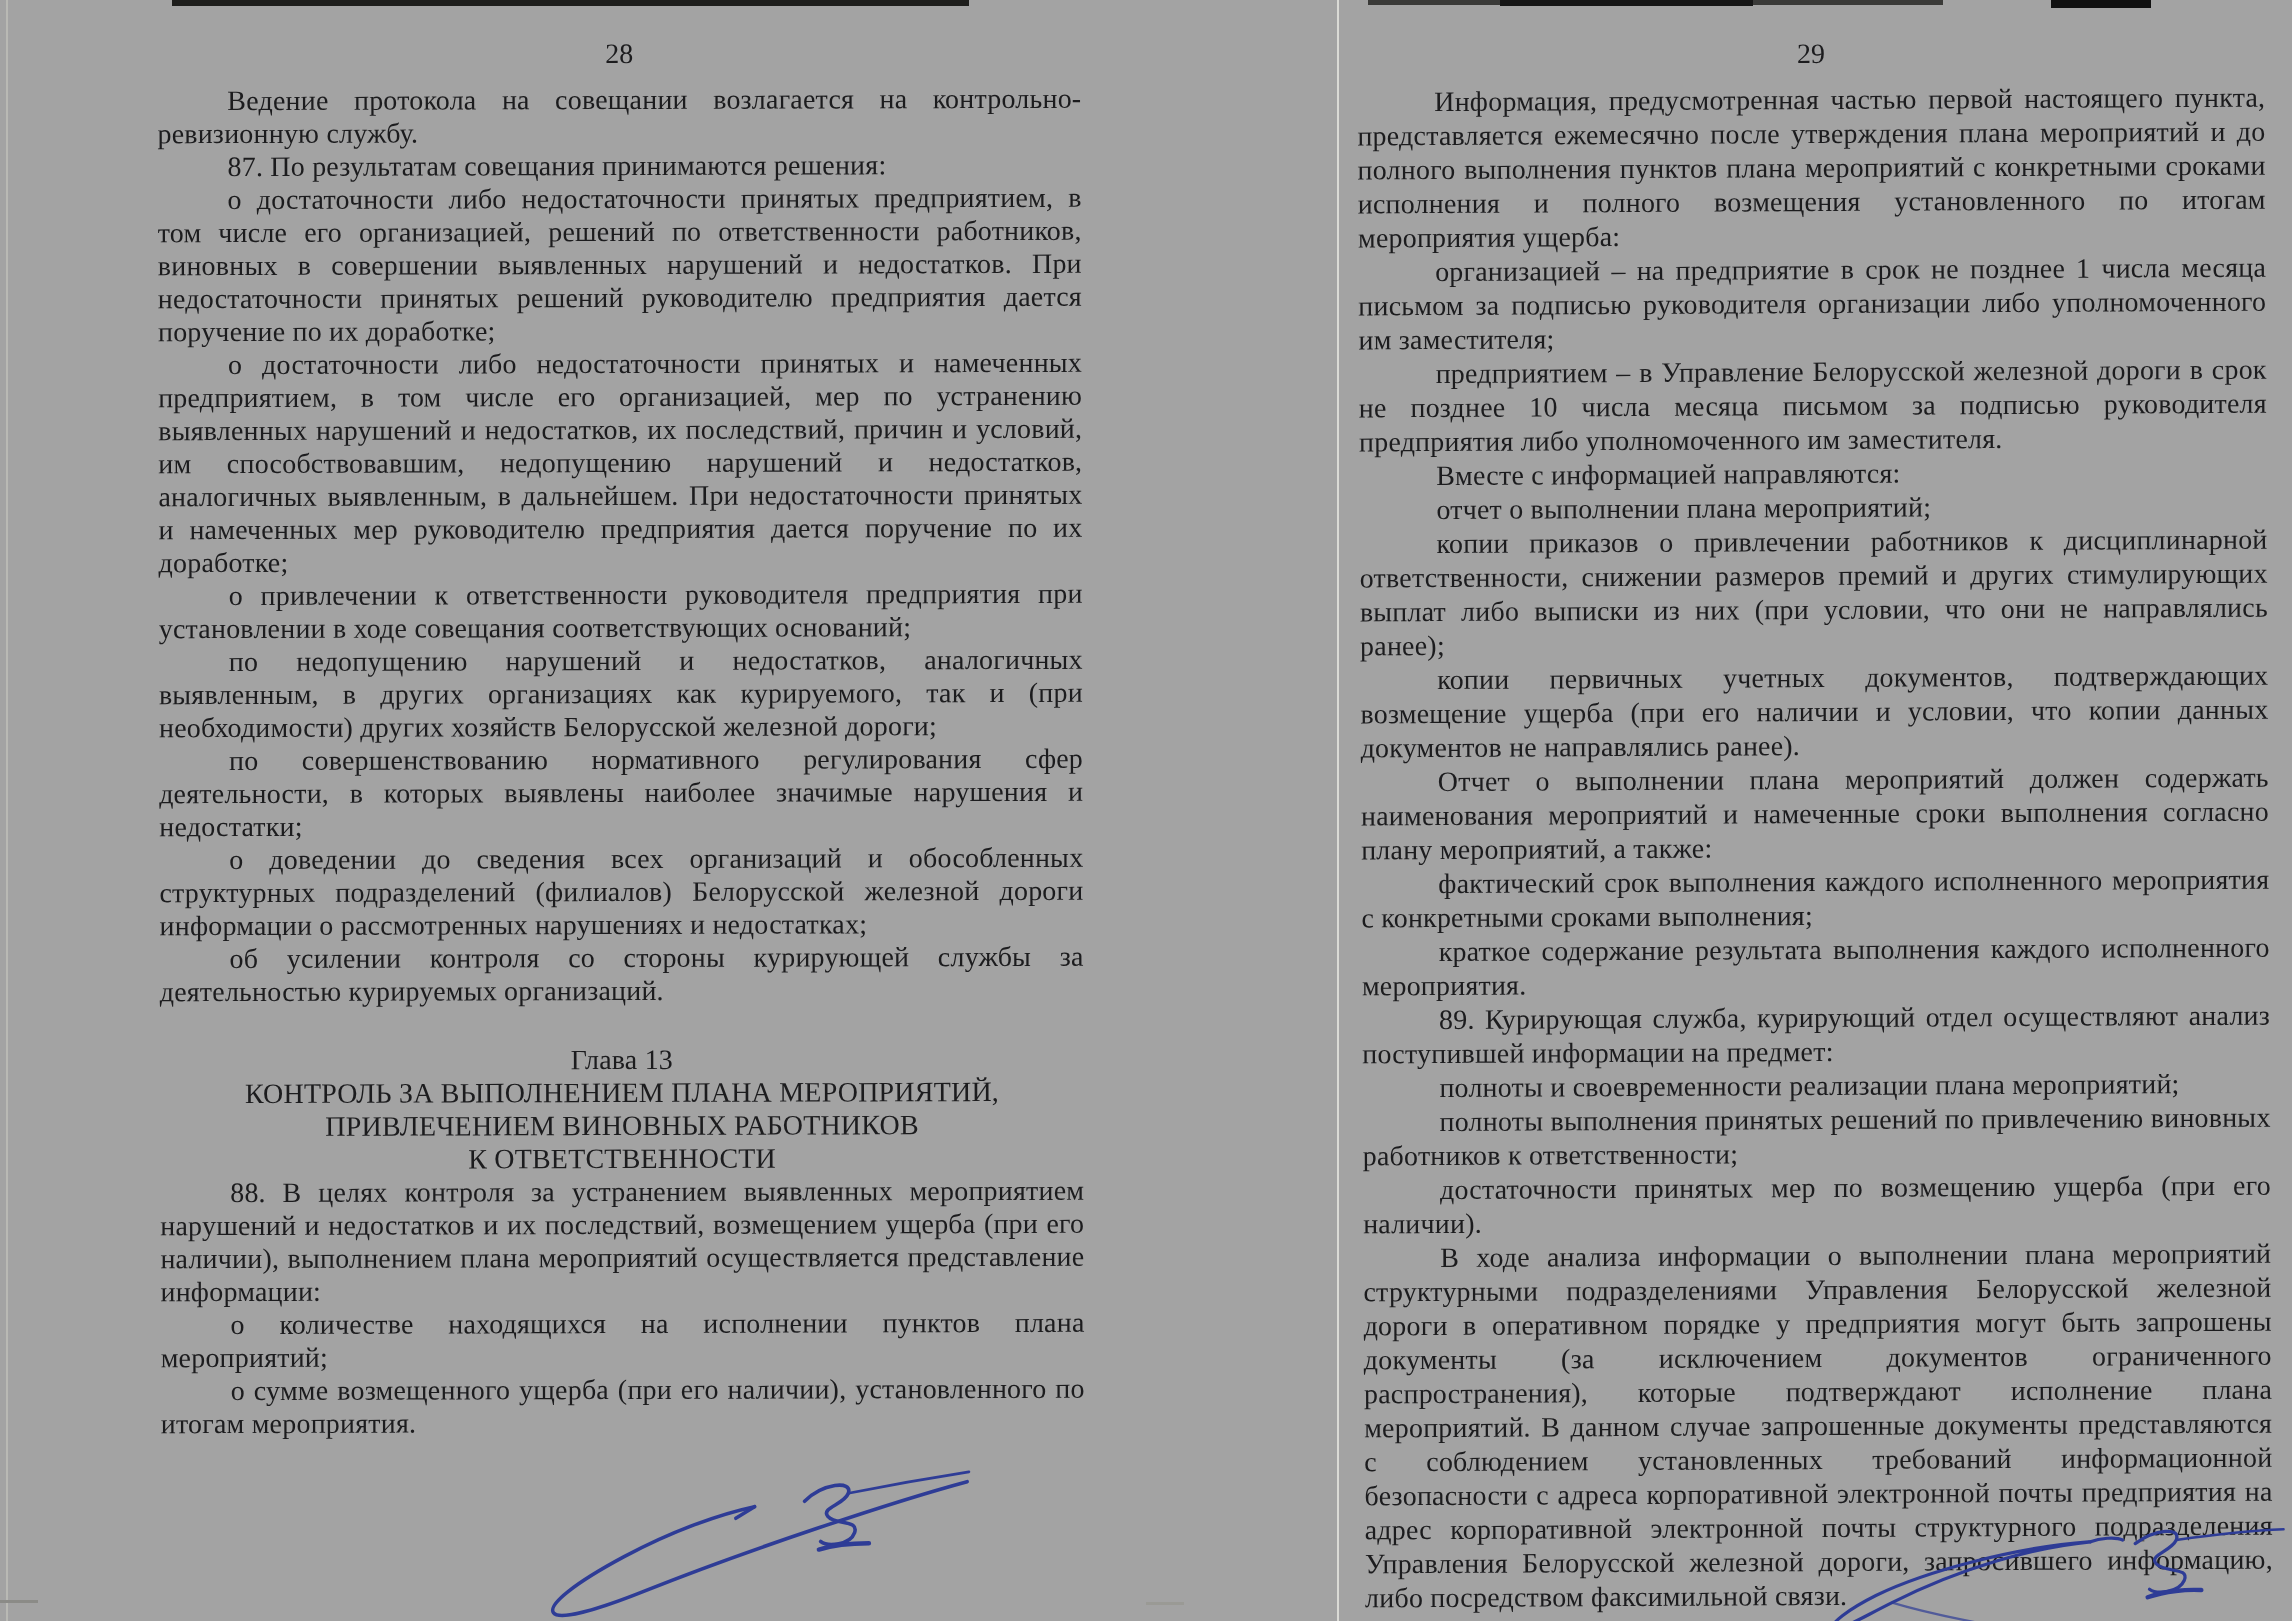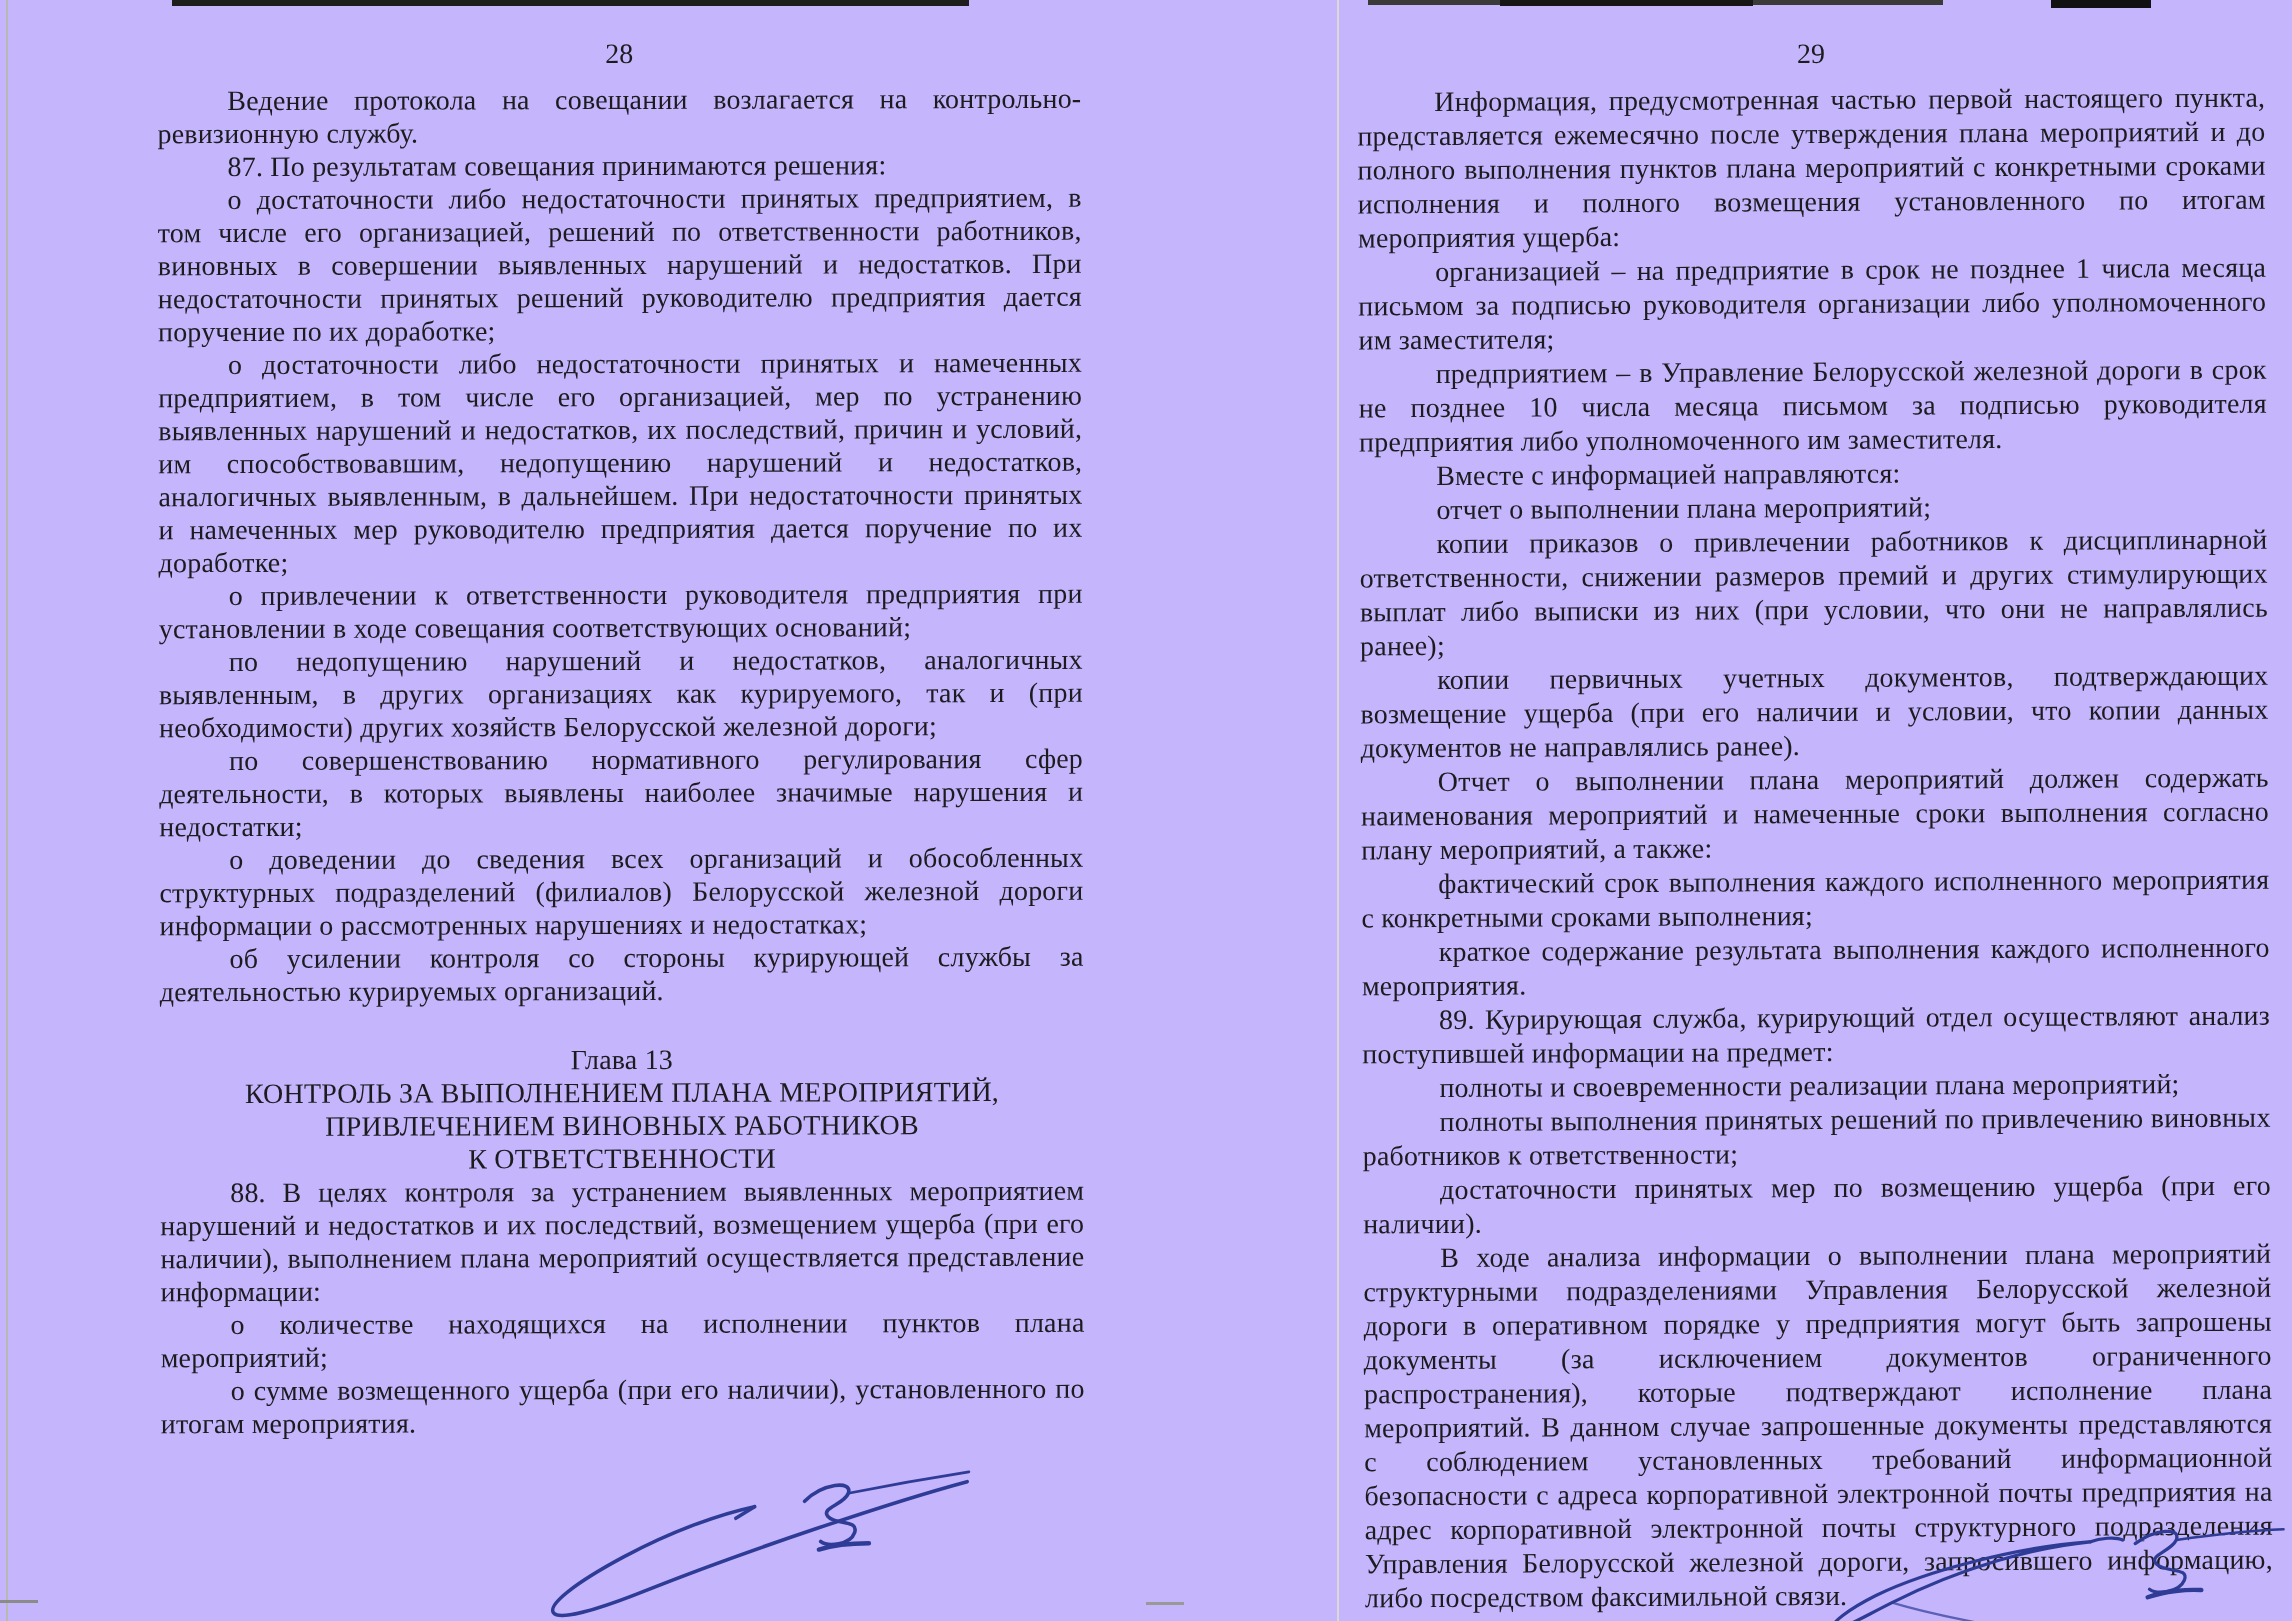--- a/index.html
+++ b/index.html
@@ -3,21 +3,21 @@
 <meta charset="utf-8">
 <style>
   html,body{margin:0;padding:0;}
   body{
     width:2293px;height:1621px;
     background:#e9e9e6;
     font-family:"Liberation Serif","DejaVu Serif",serif;
   }
   .canvas{
     position:relative;width:2293px;height:1621px;overflow:hidden;
-    background:#c4b5fd;
+    background:#a3a3a3;
   }
   
   .edge-line-left{position:absolute;left:6.3px;top:0;width:1.8px;height:100%;background:#b9b9b4;}
   .center-divider{position:absolute;left:1337px;top:0;width:1.8px;height:100%;background:#dadad5;}
   .topbar{position:absolute;top:0;}
   .topbar.a{left:172px;width:797px;height:6.3px;background:#1e1e1c;}
   .topbar.b{left:1368px;width:575px;height:4.5px;background:#3a3a38;}
   .topbar.b2{left:1500px;width:253px;height:6.3px;background:#161616;}
   .topbar.c{left:2051px;width:100px;height:8px;background:#111111;}
   .botdash{position:absolute;height:2.7px;}

